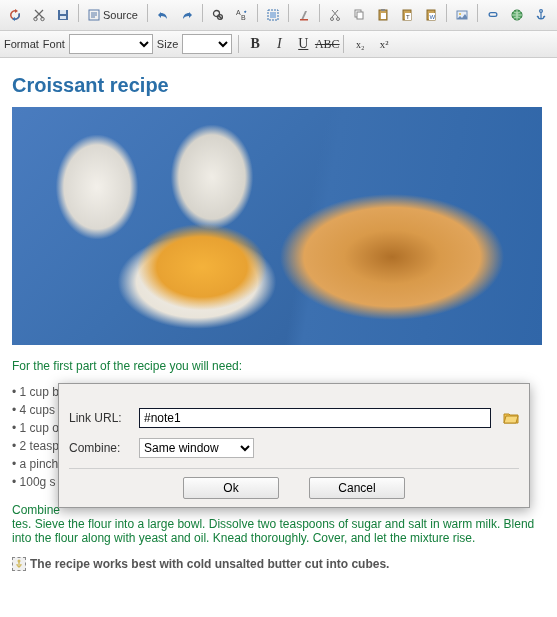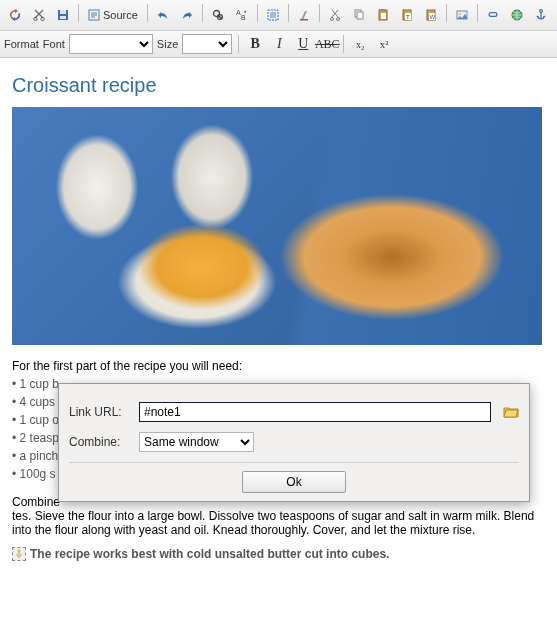--- a/index.html
+++ b/index.html
@@ -76,38 +76,38 @@
     cursor: pointer;
     font-family: "Times New Roman", serif;
     font-size: 14px;
   }
   .editor {
     padding: 10px 12px;
     position: relative;
   }
   h2.title {
     color: #2a6fa8;
-    font-weight: normal;
+    font-weight: bold;
     font-size: 20px;
     margin: 6px 0 10px 0;
   }
   .hero {
     width: 530px;
     height: 238px;
     background:
       radial-gradient(ellipse 160px 90px at 380px 150px, #b07028 0%, #d99a4a 30%, #e0a45a 55%, transparent 70%),
       radial-gradient(ellipse 90px 60px at 190px 160px, #f4b23b 0%, #e8a232 50%, transparent 72%),
       radial-gradient(ellipse 110px 65px at 185px 175px, #f5f2ec 0%, #e9e4da 55%, transparent 72%),
       radial-gradient(ellipse 55px 70px at 85px 80px, #f3f0ea 0%, #dcd9d2 60%, transparent 75%),
       radial-gradient(ellipse 55px 70px at 200px 70px, #f0ede6 0%, #d7d4cc 60%, transparent 75%),
       linear-gradient(100deg, rgba(0,0,0,0) 55%, #3c70b0 58%, #3066a8 100%),
       linear-gradient(135deg, #4a7cbf 0%, #3c70b0 40%, #2b5a95 100%);
     margin-bottom: 14px;
   }
-  .para { font-size: 12px; color: #000000; margin: 4px 0; }
+  .para { font-size: 12px; color: #15803d; margin: 12px 0; }
   .ing { font-size: 12px; color: #555; margin: 4px 0; }
   .footnote {
     display: flex;
     align-items: center;
     gap: 4px;
     margin-top: 10px;
     font-size: 12px;
     color: #555;
     font-weight: bold;
   }
@@ -121,21 +121,21 @@
   }
   
   .dialog {
     position: absolute;
     left: 58px;
     top: 325px;
     width: 472px;
     background: #f2f0ee;
     border: 1px solid #9a9a9a;
     box-shadow: 0 3px 12px rgba(0,0,0,.35);
-    padding: 18px 10px 8px 10px;
+    padding: 24px 10px 8px 10px;
     font-size: 12px;
   }
   .dialog .row {
     display: flex;
     align-items: center;
     margin-bottom: 10px;
     gap: 8px;
   }
   .dialog .lbl { width: 62px; color: #333; }
   .dialog input[type=text] {
@@ -160,21 +160,21 @@
   }
   .dialog .btnrow {
     display: flex;
     justify-content: center;
     gap: 30px;
     border-top: 1px solid #cfcfcf;
     padding-top: 8px;
     margin-top: 6px;
   }
   .dialog .dbtn {
-    width: 104px;
+    width: 96px;
     height: 22px;
     background: linear-gradient(#fdfdfd,#e6e6e6);
     border: 1px solid #9c9c9c;
     border-radius: 2px;
     font-size: 12px;
     cursor: pointer;
   }
 </style>
 </head>
 <body>
@@ -367,15 +367,16 @@
       </span>
     </div>
     <div class="row">
       <div class="lbl">Combine:</div>
       <select>
         <option>Same window</option>
       </select>
     </div>
     <div class="btnrow">
       <button class="dbtn">Ok</button>
+      <button class="dbtn">Cancel</button>
     </div>
   </div>
 </div>
 
 </body></html>

